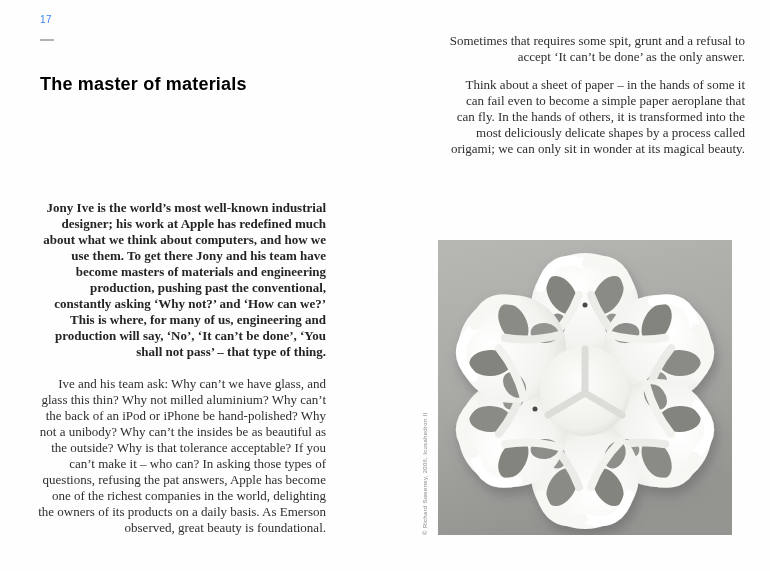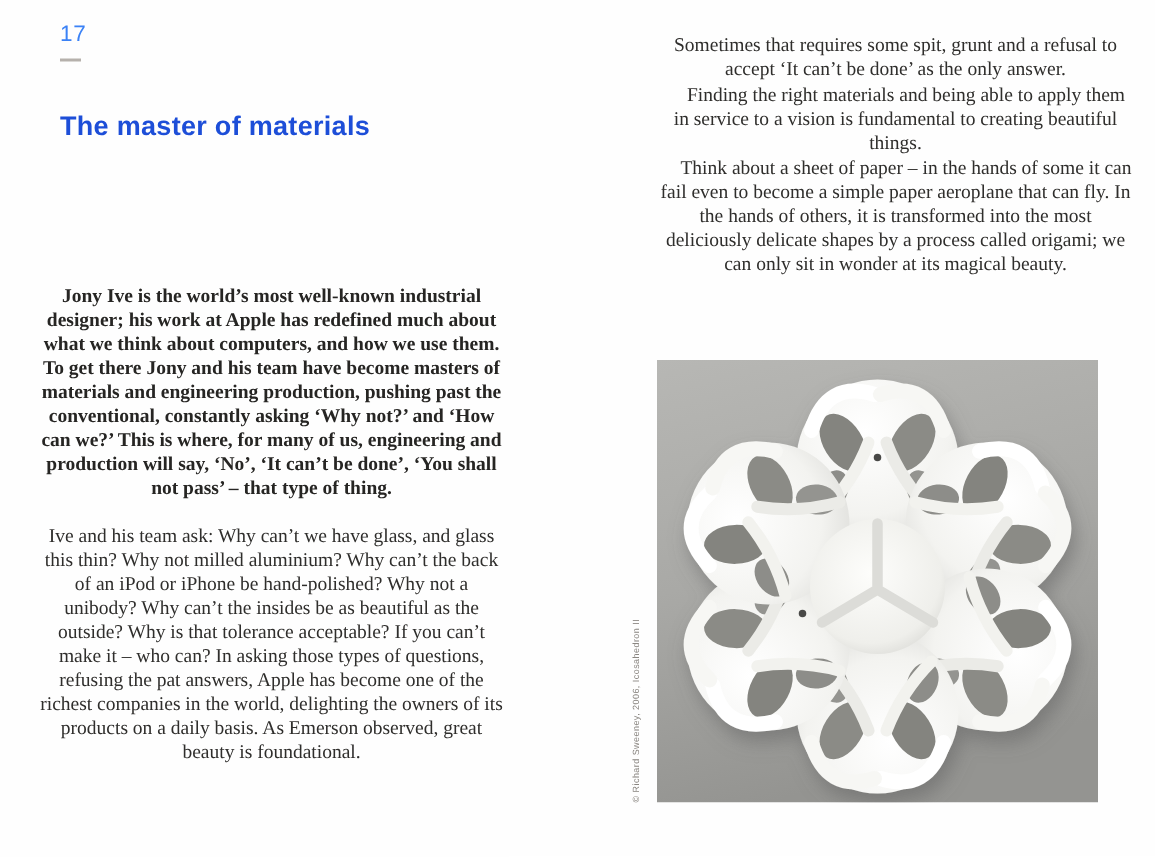--- a/index.html
+++ b/index.html
@@ -16,60 +16,60 @@
     font-family: "Liberation Serif", serif;
     color: #2f2e2c;
   }
 
   
   .page-num {
     position: absolute;
     left: 40px;
     top: 14px;
     font-family: "Liberation Sans", sans-serif;
-    font-size: 15px;
+    font-size: 10px;
     font-weight: 400;
     color: #3b82f6;
     letter-spacing: 0.5px;
   }
   .page-num-rule {
     position: absolute;
     left: 40px;
     top: 39px;
     width: 14px;
     height: 2px;
     background: #b6b1ac;
   }
   .chapter-title {
     position: absolute;
     left: 40px;
     top: 62px;
     font-family: "Liberation Sans", sans-serif;
     font-size: 18px;
     font-weight: 700;
-    color: #1d4ed8;
+    color: #000000;
     letter-spacing: 0.2px;
   }
   .left-text {
     position: absolute;
     left: 24px;
     top: 188px;
     width: 314px;
   }
   .right-text {
     position: absolute;
     left: 437px;
     top: 21px;
     width: 320px;
   }
   .left-text p, .right-text p {
-    margin: 1px;
+    margin: 12px;
     font-size: 13px;
     line-height: 16px;
-    text-align: center;
+    text-align: right;
   }
   p.lead {
     font-weight: 700;
     color: #262523;
     margin-bottom: 16px;
   }
   p.indent { text-indent: 14px; }
 
   
   .figure {
@@ -102,21 +102,20 @@
   <div class="page-num-rule"></div>
   <h1 class="chapter-title">The master of materials</h1>
 
   <div class="left-text">
     <p class="lead">Jony Ive is the world’s most well-known industrial designer; his work at Apple has redefined much about what we think about computers, and how we use them. To get there Jony and his team have become masters of materials and engineering production, pushing past the conventional, constantly asking ‘Why not?’ and ‘How can we?’ This is where, for many of us, engineering and production will say, ‘No’, ‘It can’t be done’, ‘You shall not pass’ – that type of thing.</p>
     <p>Ive and his team ask: Why can’t we have glass, and glass this thin? Why not milled aluminium? Why can’t the back of an iPod or iPhone be hand-polished? Why not a unibody? Why can’t the insides be as beautiful as the outside? Why is that tolerance acceptable? If you can’t make it – who can? In asking those types of questions, refusing the pat answers, Apple has become one of the richest companies in the world, delighting the owners of its products on a daily basis. As Emerson observed, great beauty is foundational.</p>
   </div>
 
   <div class="right-text">
     <p>Sometimes that requires some spit, grunt and a refusal to accept ‘It can’t be done’ as the only answer.</p>
-    <p class="indent">Finding the right materials and being able to apply them in service to a vision is fundamental to creating beautiful things.</p>
     <p class="indent">Think about a sheet of paper – in the hands of some it can fail even to become a simple paper aeroplane that can fly. In the hands of others, it is transformed into the most deliciously delicate shapes by a process called origami; we can only sit in wonder at its magical beauty.</p>
   </div>
 
   <div class="figure">
     <svg width="294" height="295" viewBox="0 0 294 295" xmlns="http://www.w3.org/2000/svg">
       <defs>
         <linearGradient id="bgG" x1="0" y1="0" x2="0.25" y2="1">
           <stop offset="0" stop-color="#b7b7b4"></stop>
           <stop offset="0.5" stop-color="#a9a9a6"></stop>
           <stop offset="1" stop-color="#949491"></stop>

